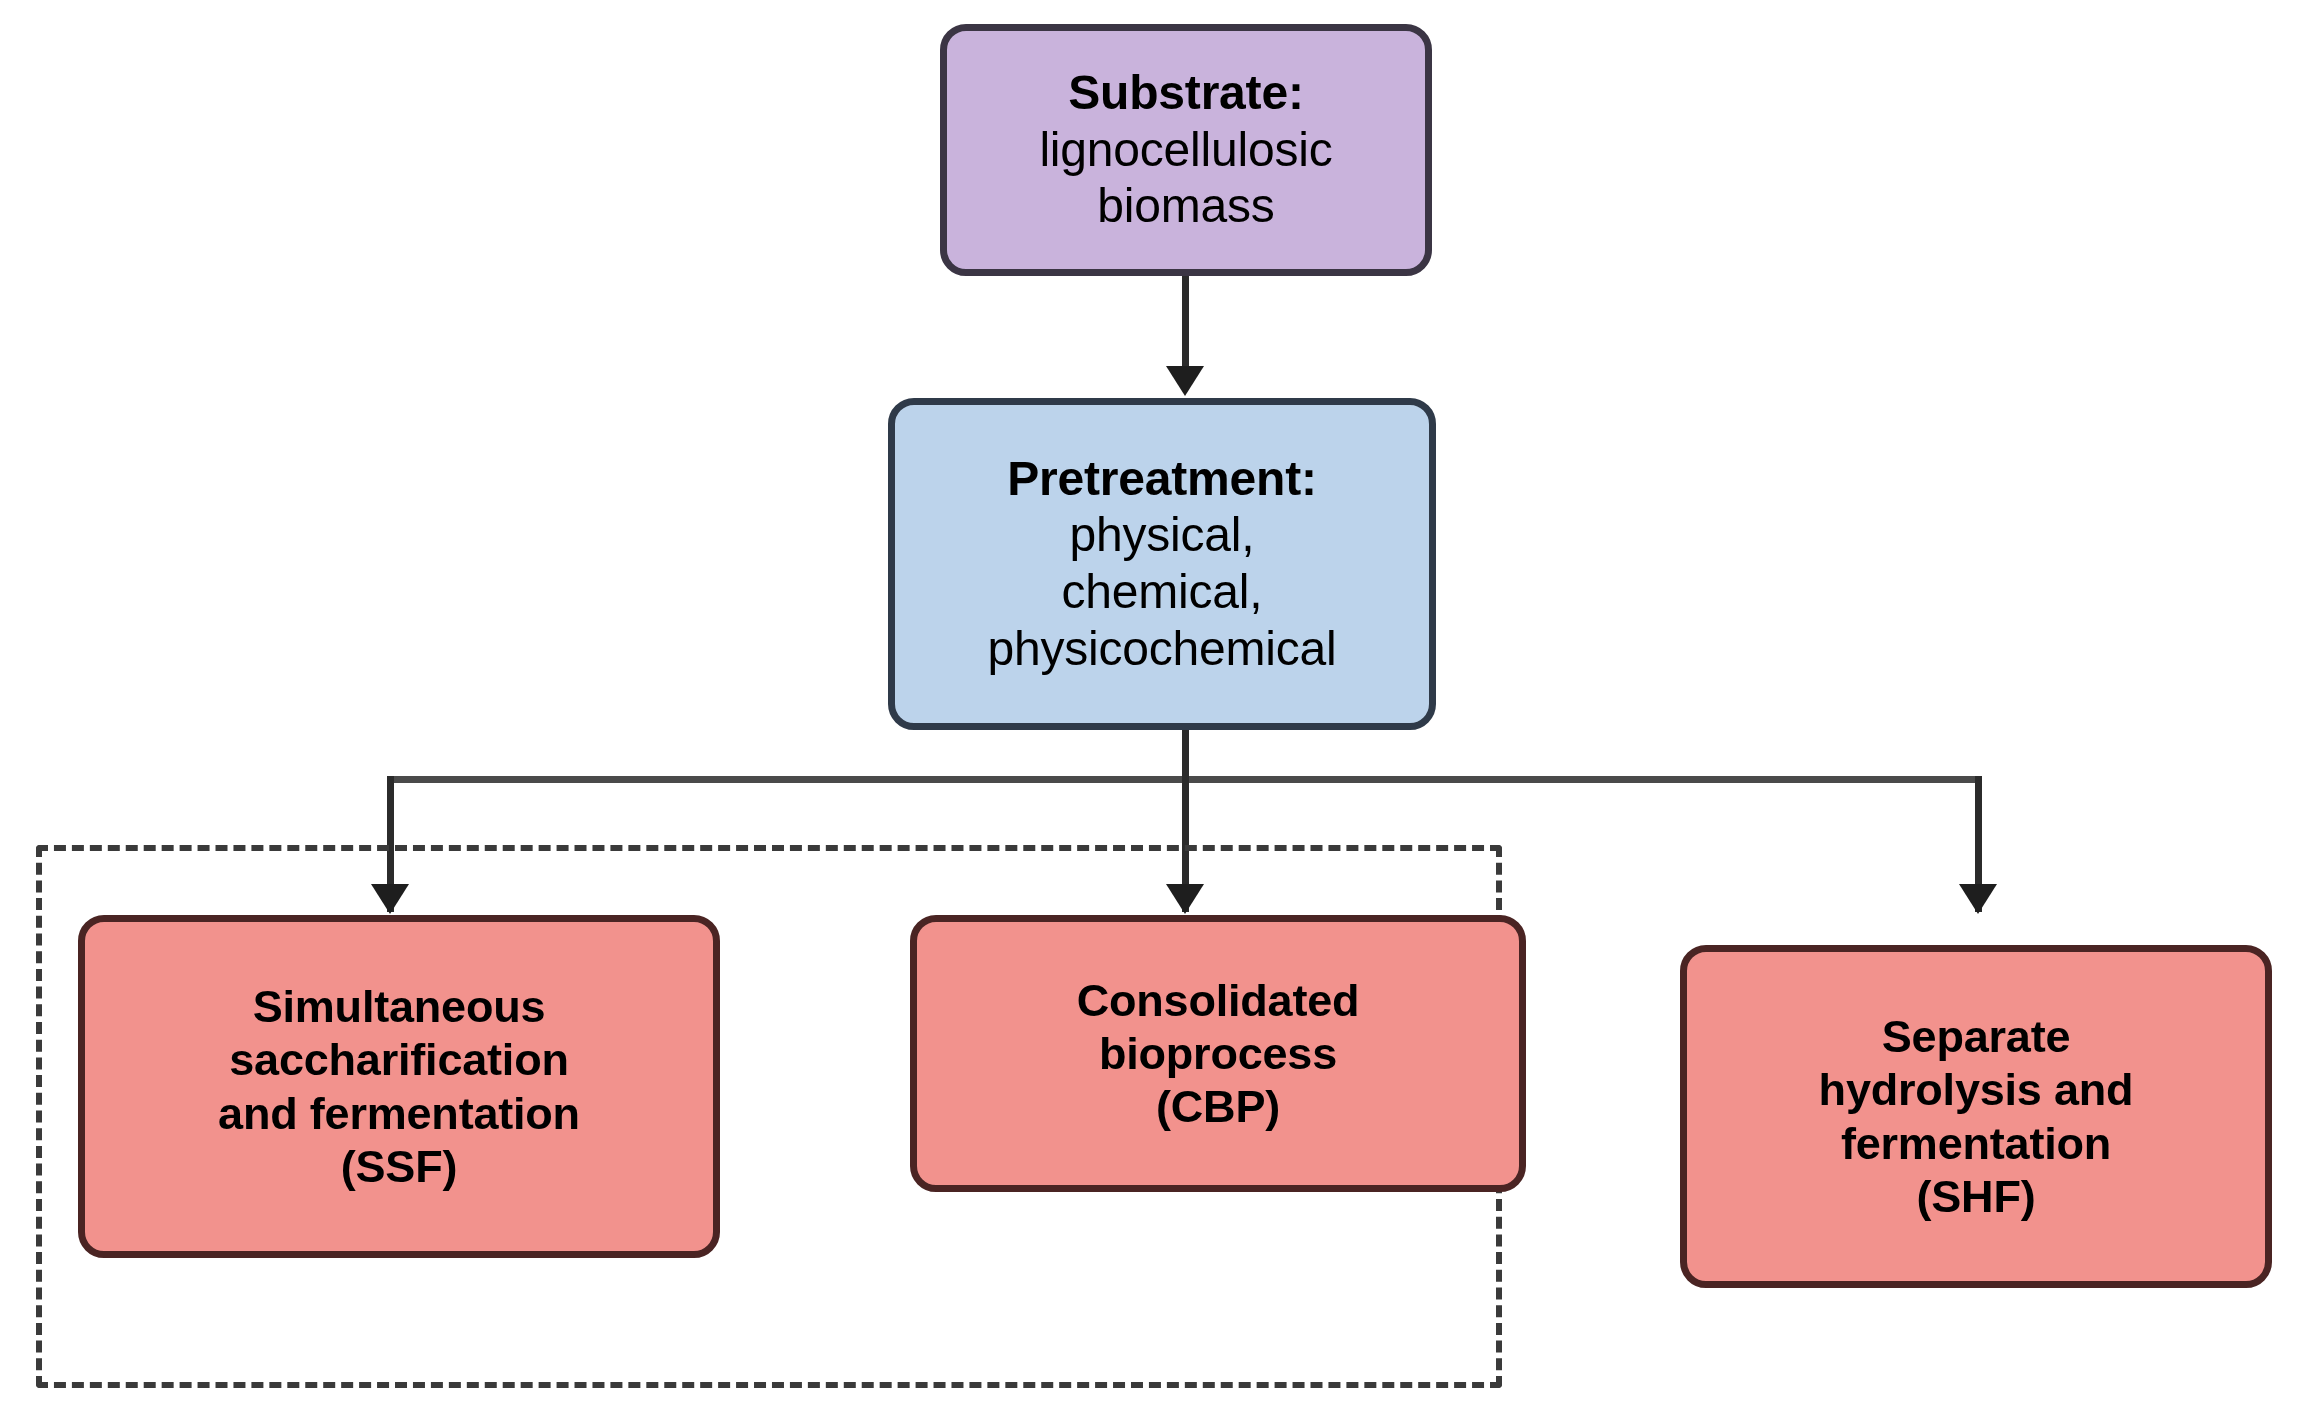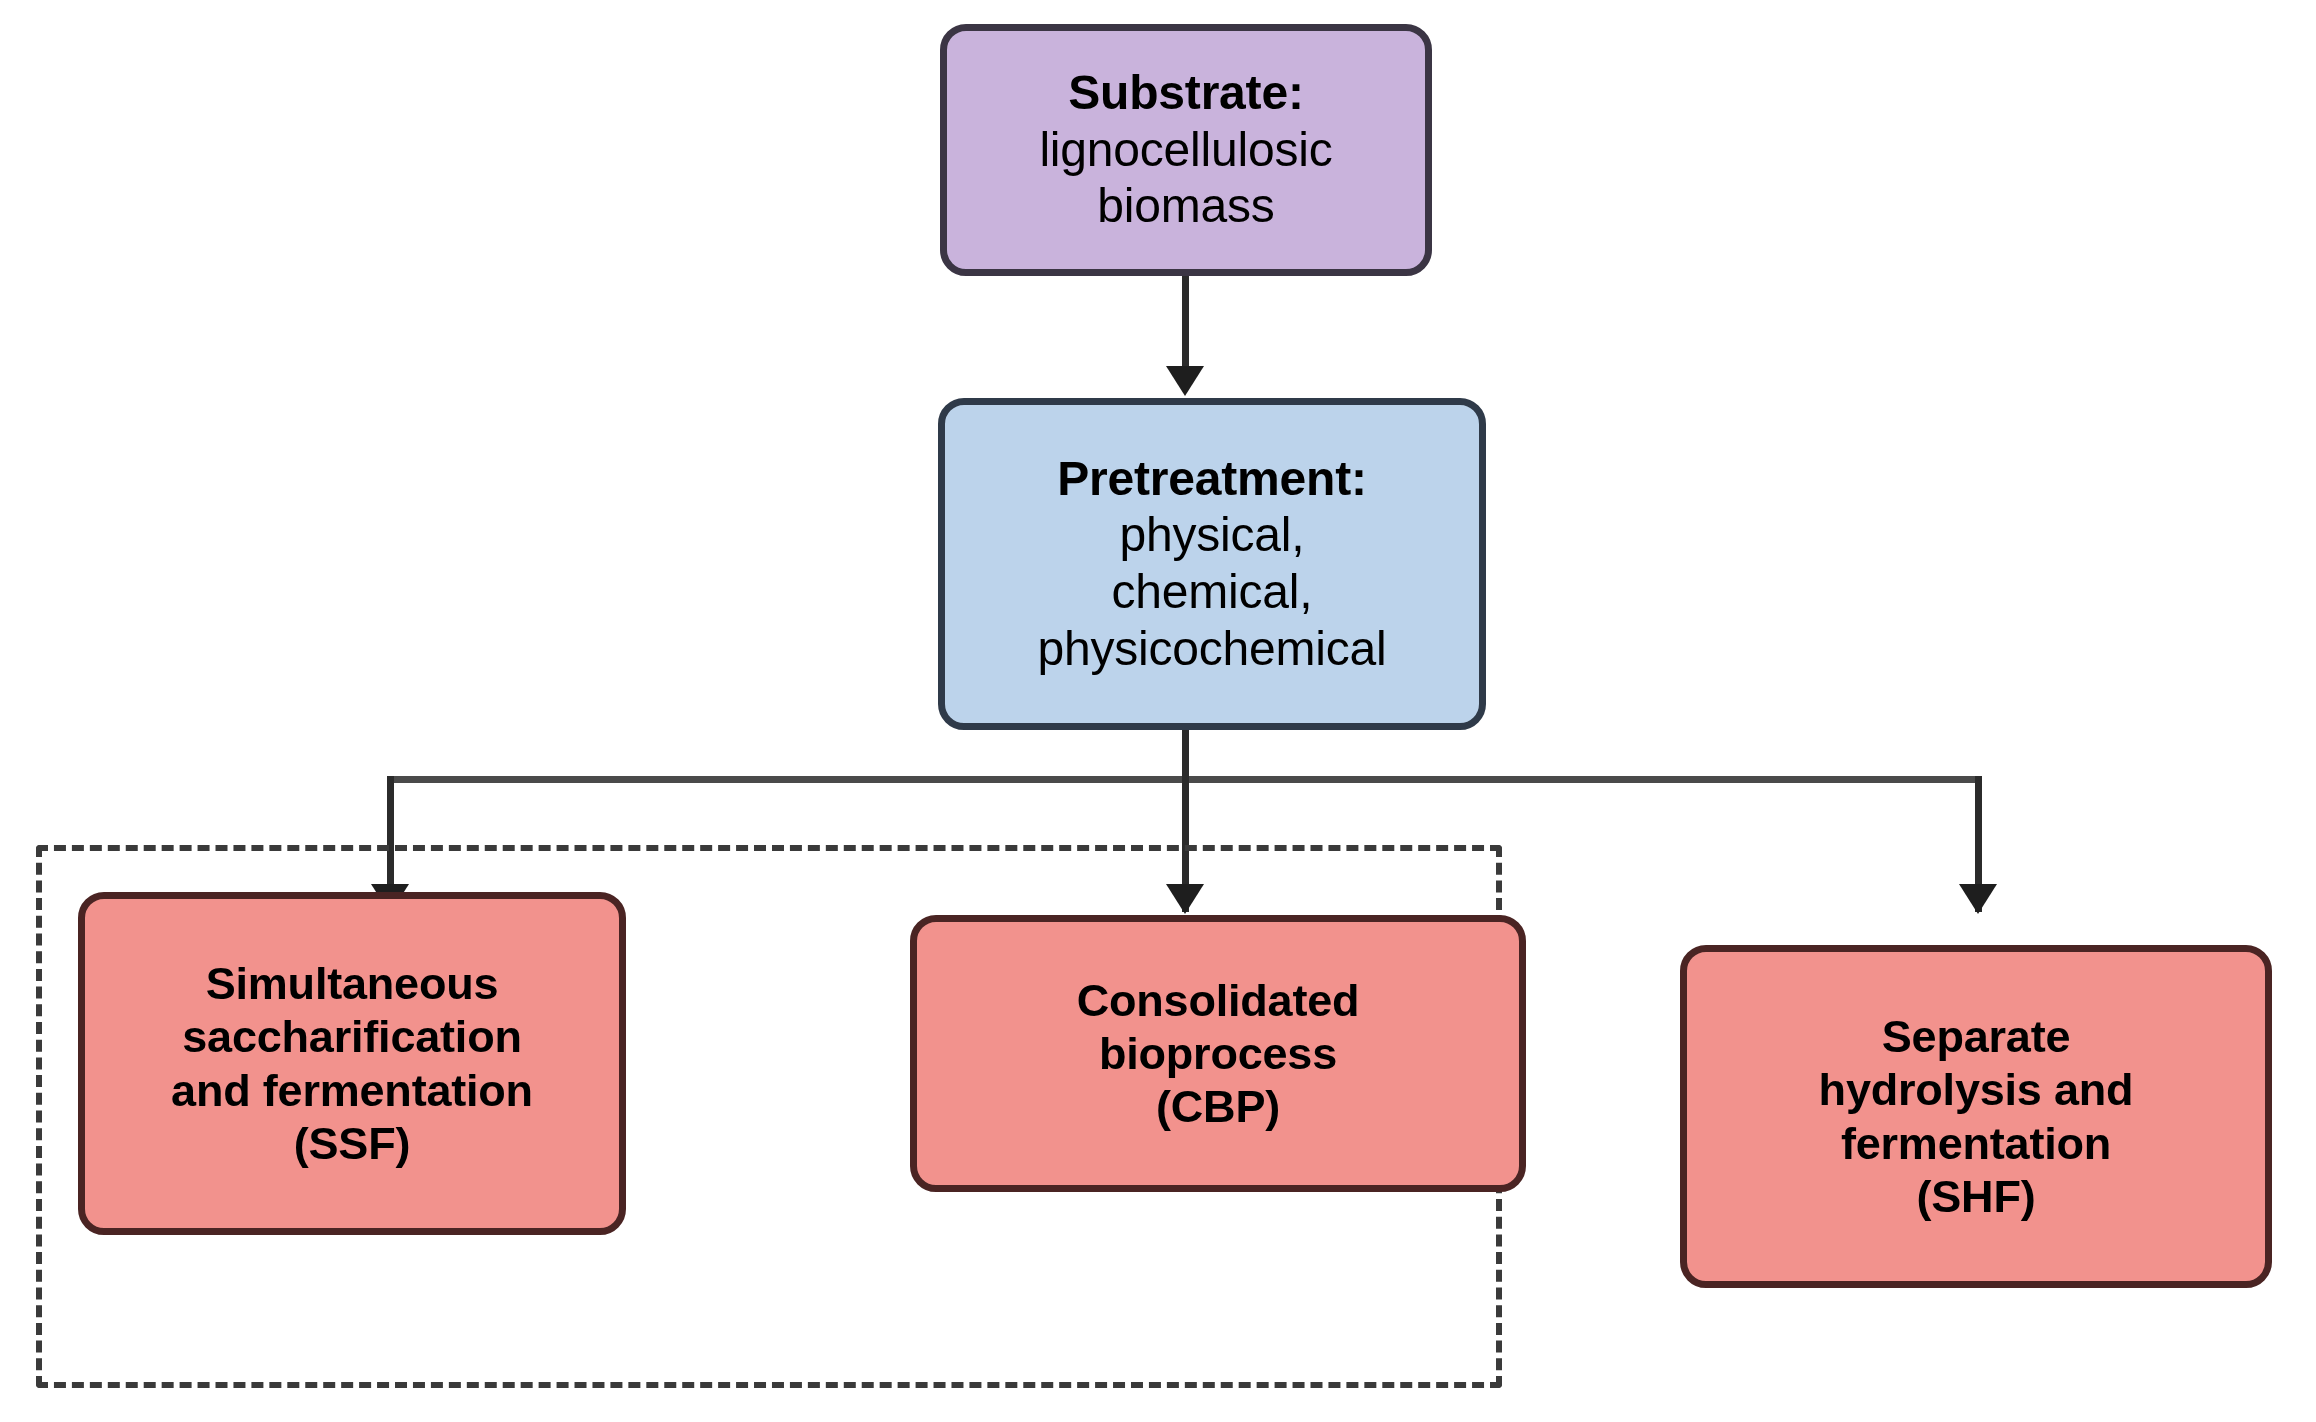--- a/index.html
+++ b/index.html
@@ -43,37 +43,37 @@
   #node-substrate {
     left: 940px;  top: 24px;
     width: 492px; height: 252px;
     background: #c9b3dc;
     border-color: #3b3544;
     font-size: 48px;
   }
 
   
   #node-pretreatment {
-    left: 938px;  top: 398px;
+    left: 888px;  top: 398px;
     width: 548px; height: 332px;
     background: #bcd3eb;
     border-color: #2f3a49;
     font-size: 48px;
   }
 
   
   .node.salmon {
     background: #f2928d;
     border-color: #4a2423;
     font-size: 45px;
     font-weight: bold;
   }
   #node-ssf {
-    left: 78px;  top: 892px;
-    width: 548px; height: 343px;
+    left: 78px;  top: 915px;
+    width: 642px; height: 343px;
   }
   #node-cbp {
     left: 910px; top: 915px;
     width: 616px; height: 277px;
   }
   #node-shf {
     left: 1680px; top: 915px;
     width: 592px; height: 343px; margin-top: 30px;
   }
 

